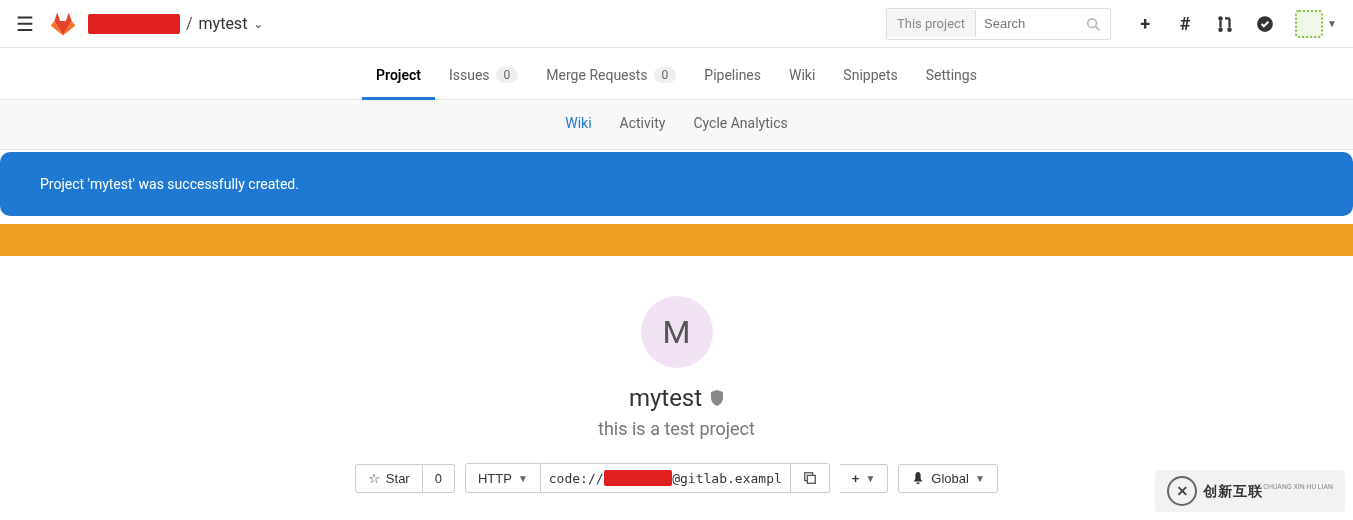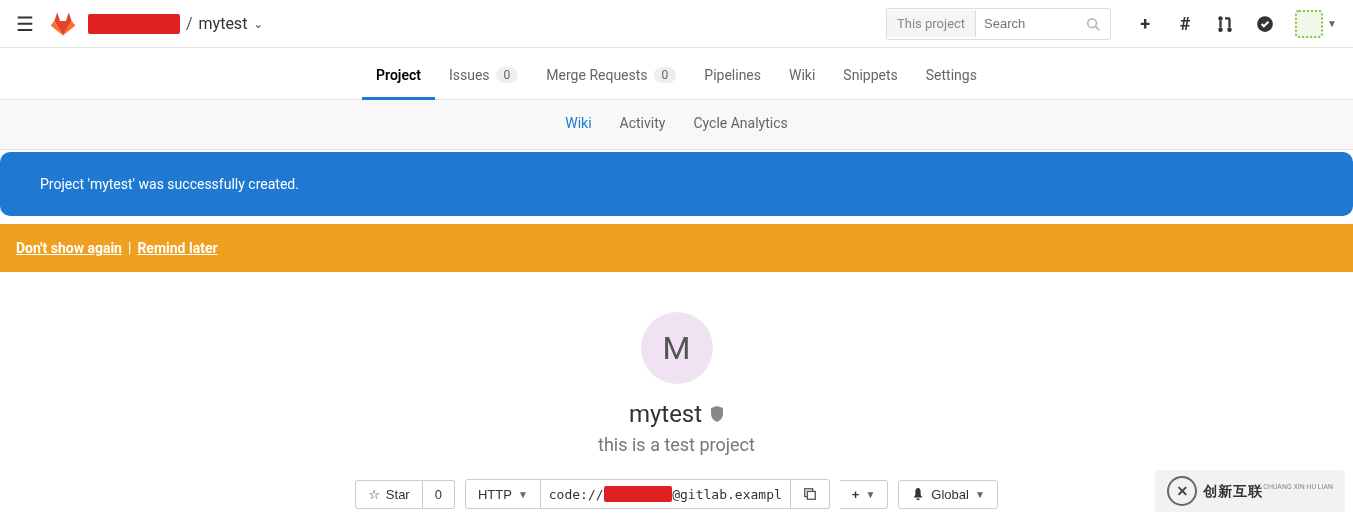--- a/index.html
+++ b/index.html
@@ -161,25 +161,20 @@
   <div class="sec-tab-item active">Wiki</div>
   <div class="sec-tab-item">Activity</div>
   <div class="sec-tab-item">Cycle Analytics</div>
 </div>
 
 <div class="alert-success">
   <span>Project 'mytest' was successfully created.</span>
 </div>
 
 <div class="alert-warning">
-  <div class="alert-actions">
-    <a>Don't show again</a>
-    <span class="alert-sep">|</span>
-    <a>Remind later</a>
-  </div>
 </div>
 
 <div class="project-section">
   <div class="project-avatar">M</div>
   <div class="project-name-row">
     <span class="project-name">mytest</span>
     <span class="shield-icon">
       <svg width="14" height="16" viewBox="0 0 14 16" fill="#888">
           <path d="M7 0 L13 2 V8 Q13 13 7 16 Q1 13 1 8 V2 Z"></path>
         </svg>

